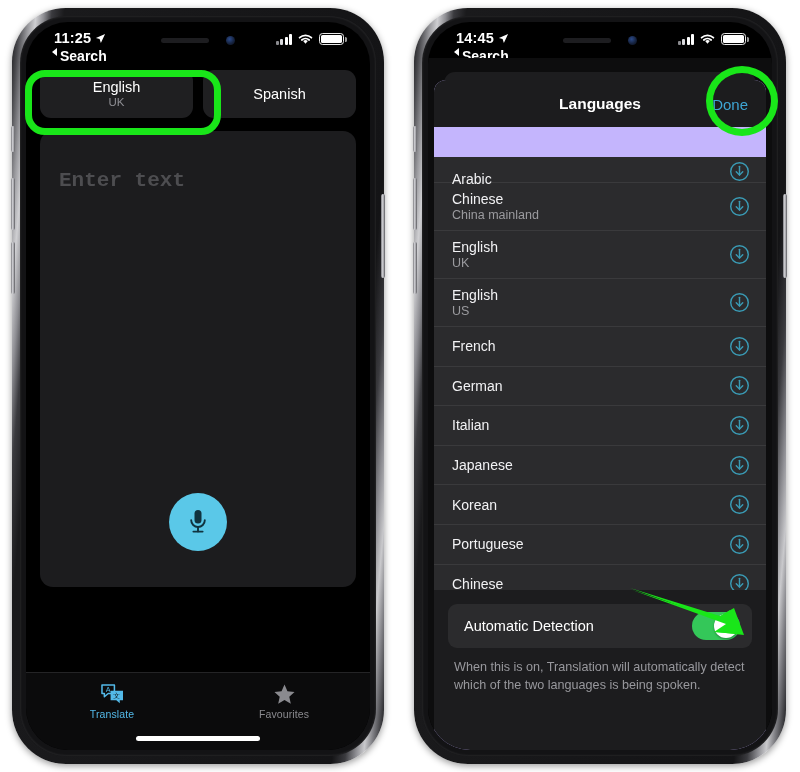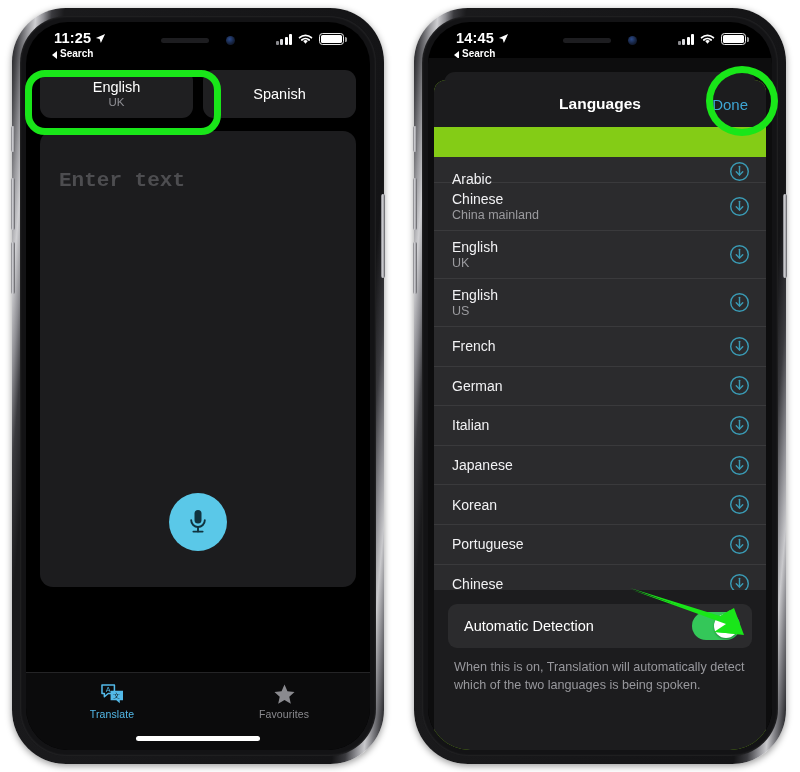--- a/index.html
+++ b/index.html
@@ -69,22 +69,22 @@
     color: #ffffff;
   }
   .sb-time {
     position: absolute; left: 28px; top: 8px;
     font-size: 14.5px; font-weight: 600; letter-spacing: .2px;
     display: flex; align-items: center; gap: 4px;
   }
   .loc-arrow { display:block; }
   .sb-search {
     position: absolute; left: 26px; top: 26px;
-    font-size: 10px; font-weight: 600;
-    display: flex; align-items: flex-end; gap: 3px;
+    font-size: 14px; font-weight: 600;
+    display: flex; align-items: flex-start; gap: 3px;
   }
   .tri-left {
     width: 0; height: 0;
     border-top: 4px solid transparent;
     border-bottom: 4px solid transparent;
     border-right: 5px solid #ffffff;
     display: inline-block;
   }
   .sb-right {
     position: absolute; right: 26px; top: 11px;
@@ -185,21 +185,21 @@
   .backdrop {
     position: absolute; left: 0; right: 0; top: 36px; bottom: 0;
     background: #0d0d0e;
   }
   .backdrop-pill {
     position: absolute; top: 14px; left: 16px; right: 16px;
     height: 30px; background: #1d1d1f; border-radius: 11px;
   }
   .sheet {
     position: absolute; left: 6px; right: 6px; top: 58px; bottom: 0;
-    background: #84cc16;
+    background: #c4b5fd;
     border-radius: 12px 12px 0 0;
     overflow: hidden;
   }
   .sheet-header {
     position: relative; height: 47px;
     display: flex; align-items: center; justify-content: center;
     background: #1c1c1e;
   }
   .sheet-title { color: #ffffff; font-size: 15.5px; font-weight: 700; }
   .sheet-done {

